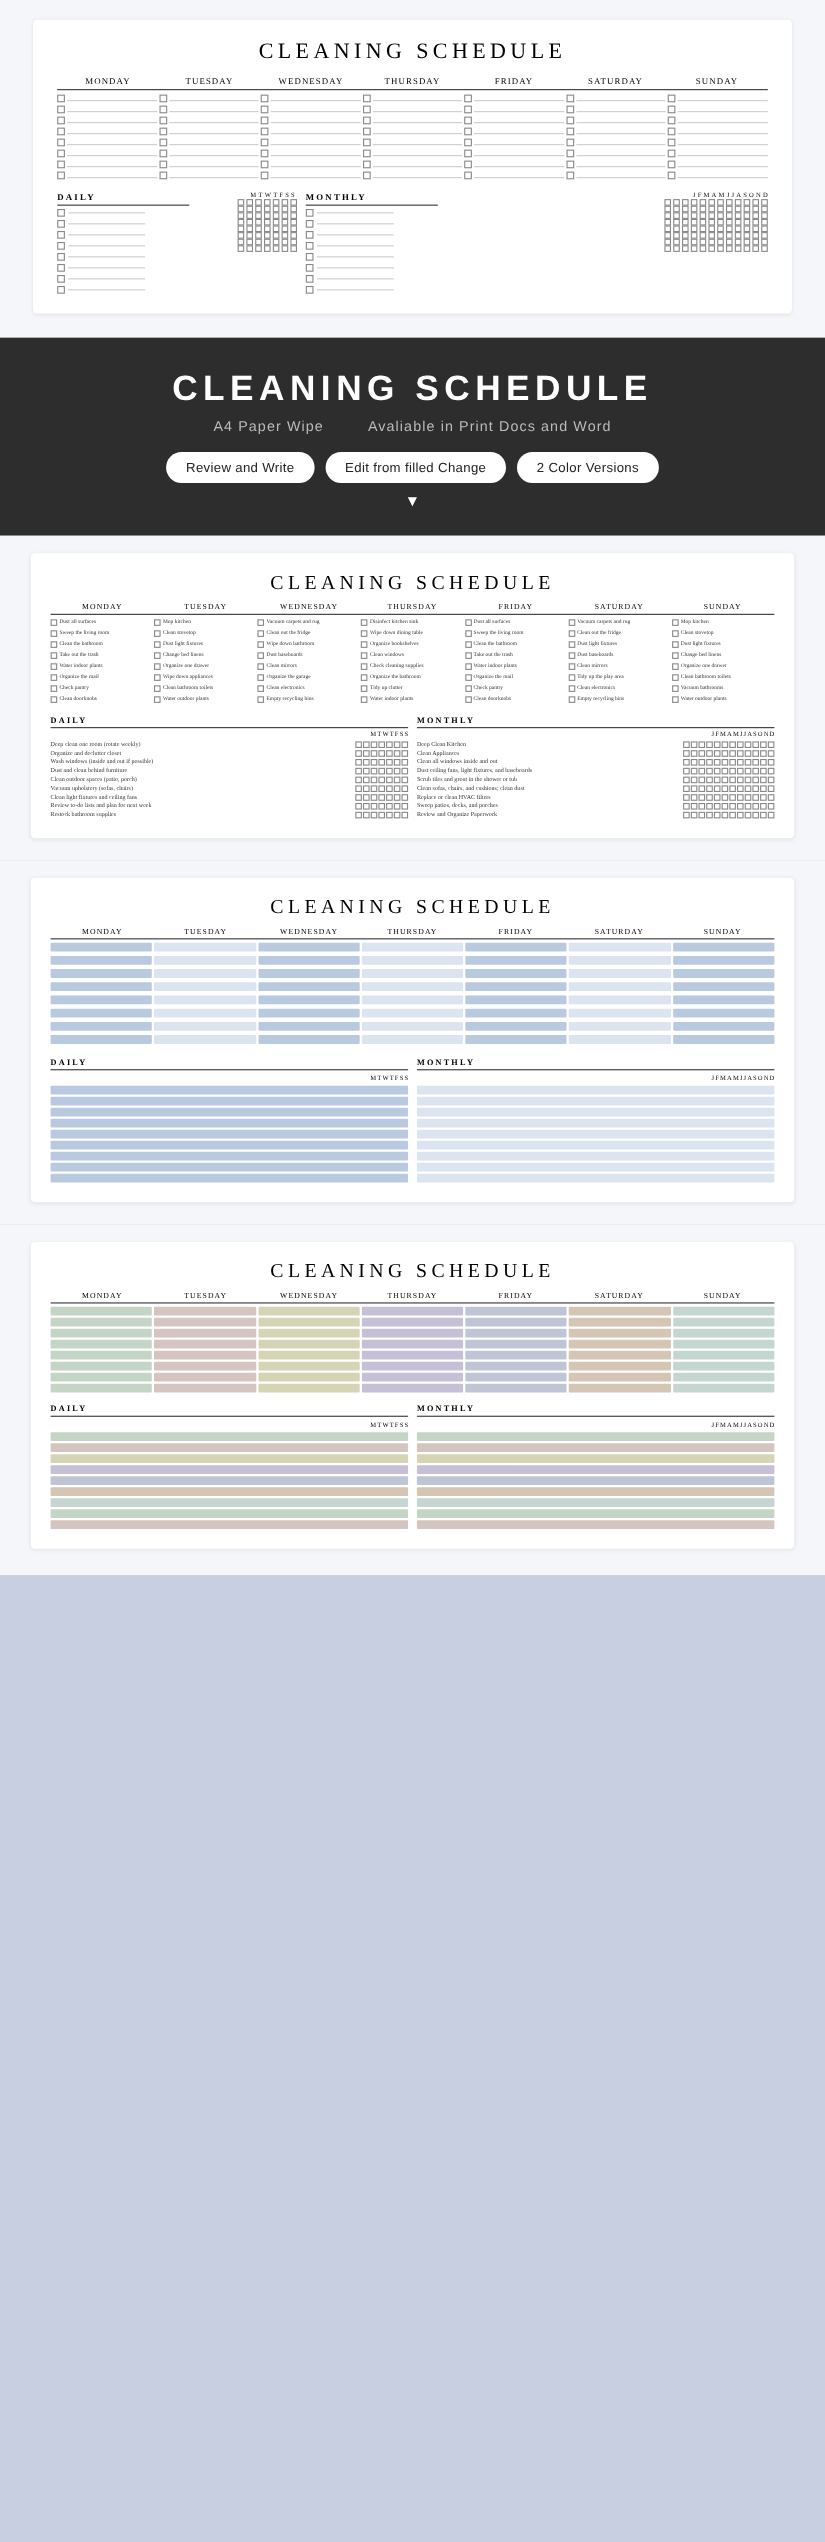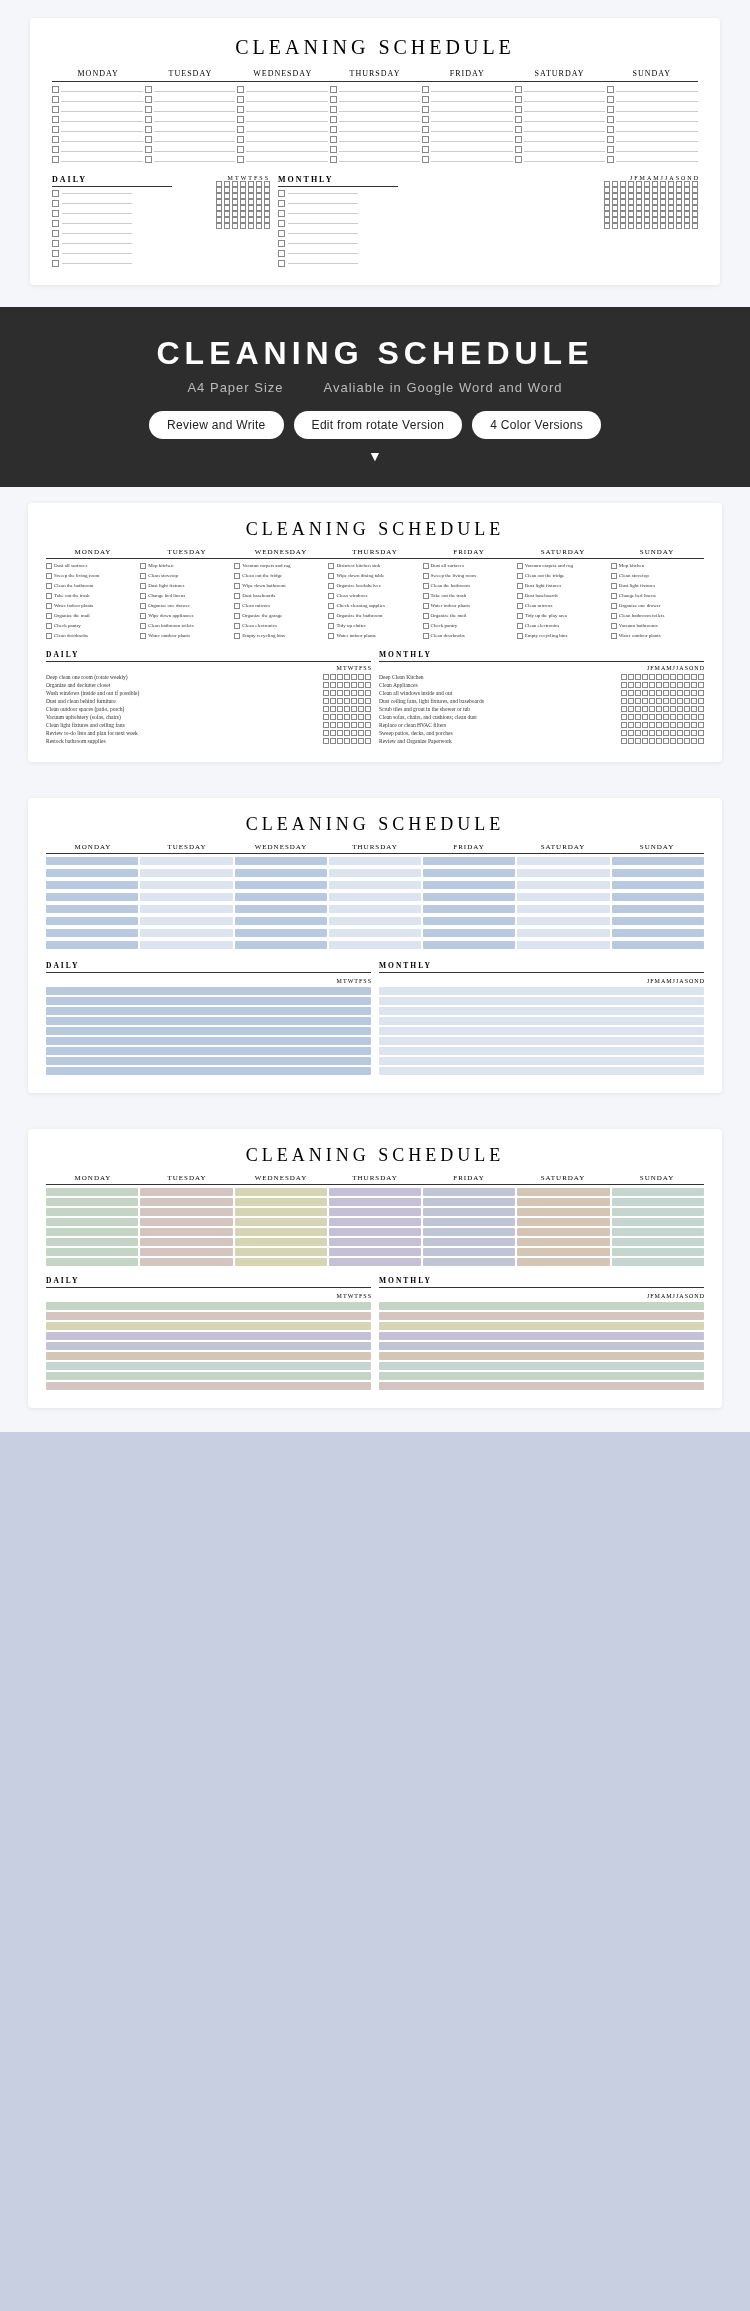--- a/index.html
+++ b/index.html
@@ -830,27 +830,27 @@
             <span class="mini-box"></span>
           </div>
       </div>
     </div>
   </div>
 </div>
 
 <div class="promo-banner">
   <div class="promo-title">CLEANING SCHEDULE</div>
   <div class="promo-sub">
-    <span>A4 Paper Size</span>
-    <span>Avaliable in Google Word and Word</span>
+    <span>A4 Paper Wipe</span>
+    <span>Avaliable in Print Docs and Word</span>
   </div>
   <div class="promo-buttons">
     <button class="promo-btn">Review and Write</button>
-    <button class="promo-btn">Edit from rotate Version</button>
-    <button class="promo-btn">4 Color Versions</button>
+    <button class="promo-btn">Edit from filled Change</button>
+    <button class="promo-btn">2 Color Versions</button>
   </div>
   <div class="promo-arrow">▼</div>
 </div>
 
 <div class="section-filled">
   <div class="filled-card">
     <div class="filled-title">CLEANING SCHEDULE</div>
     <div class="filled-days-header">
       <span>MONDAY</span>
       <span>TUESDAY</span>

